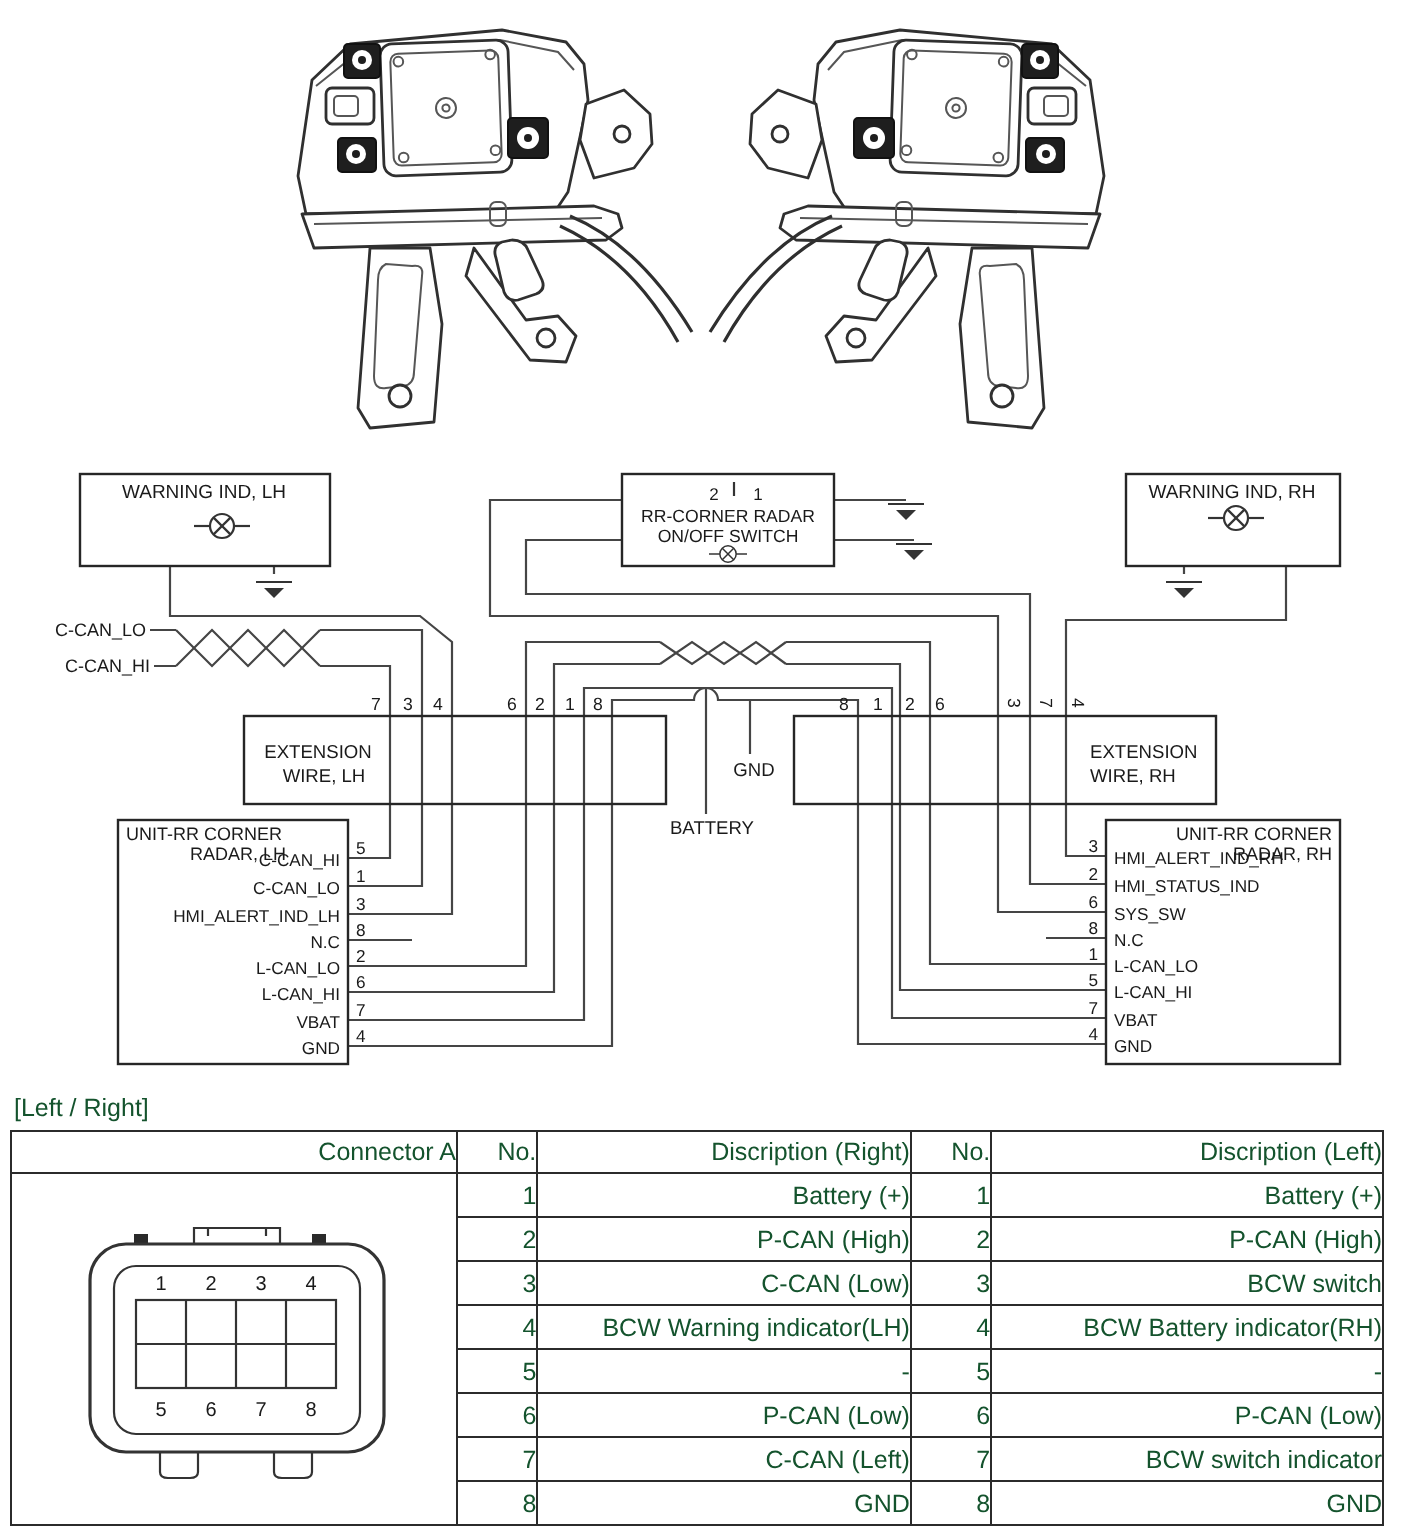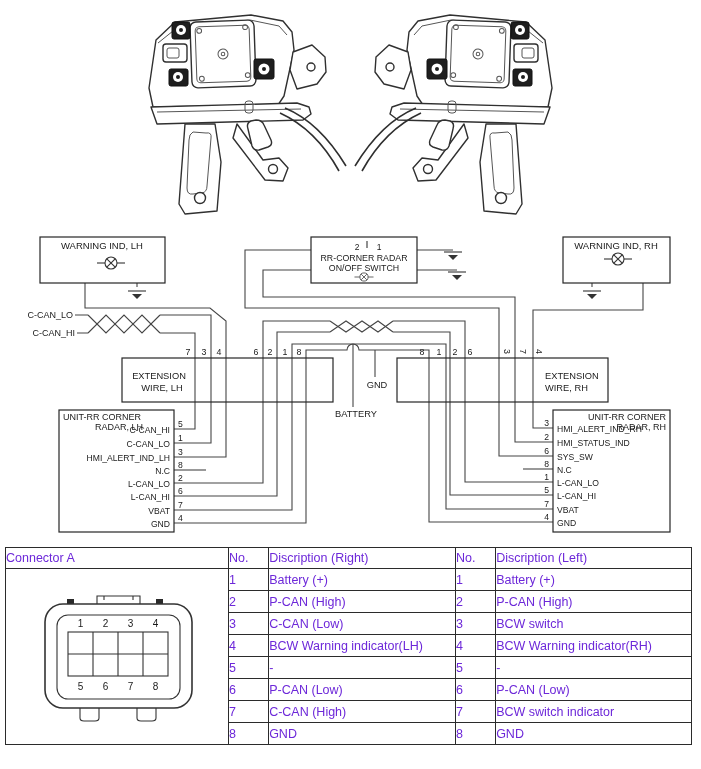--- a/index.html
+++ b/index.html
@@ -1,30 +1,30 @@
 <!DOCTYPE html>
 <html><head>
 <meta charset="utf-8">
 <style>
   html,body{margin:0;padding:0;background:#fff;}
   #page{position:relative;width:701px;height:769px;background:#fff;overflow:hidden;
-        font-family:"Liberation Sans",sans-serif;color:#6d28d9;}
+        font-family:"Liberation Sans",sans-serif;color:#14532d;}
   svg{position:absolute;left:0;top:0;}
   svg text{font-family:"Liberation Sans",sans-serif;fill:#1a1a1a;}
   .wire{fill:none;stroke:#454545;stroke-width:1.1;}
   .boxline{fill:#fff;stroke:#262626;stroke-width:1.2;}
   .mech{fill:#fff;stroke:#303030;stroke-width:1.4;stroke-linejoin:round;}
   .mechthin{fill:none;stroke:#565656;stroke-width:1;}
   .dark{fill:#1e1e1e;stroke:#111;}
   .sym{stroke:#333;stroke-width:1.1;fill:none;}
   #tablewrap{position:absolute;left:5px;top:547px;width:690px;}
   #tablewrap .seclabel{font-size:12.5px;margin:0 0 4px 2px;}
   table.pinout{border-collapse:collapse;width:687px;table-layout:fixed;}
   table.pinout th,table.pinout td{border:1px solid #2b2b2b;font-weight:normal;
-     font-size:12.5px;text-align:left;padding:0;height:21px;background:#fff;}
+     font-size:12.5px;text-align:right;padding:0;height:21px;background:#fff;}
   table.pinout th{height:20px;}
   td.connector-cell{vertical-align:middle;}
 </style>
 </head>
 <body>
 <div id="page">
 
 <svg width="701" height="232" viewBox="0 0 701 232">
   <defs>
     <g id="radar-unit">
@@ -227,20 +227,21 @@
     <text x="549" y="454">6</text>
     <text x="549" y="467">8</text>
     <text x="549" y="480">1</text>
     <text x="549" y="493">5</text>
     <text x="549" y="507">7</text>
     <text x="549" y="520">4</text>
   </g>
 </svg>
 
 <div id="tablewrap">
+  <div class="seclabel">[Left / Right]</div>
   <table class="pinout">
     <colgroup>
       <col style="width:222px">
           <col style="width:40px">
           <col style="width:186px">
       <col style="width:40px">
           <col style="width:195px">
     </colgroup>
     <tbody>
           <tr>
@@ -300,37 +301,37 @@
     <tr>
       <td>3</td>
       <td>C-CAN (Low)</td>
       <td>3</td>
       <td>BCW switch</td>
     </tr>
     <tr>
       <td>4</td>
       <td>BCW Warning indicator(LH)</td>
       <td>4</td>
-      <td>BCW Warning indicator(RH)</td>
+      <td>BCW Battery indicator(RH)</td>
     </tr>
     <tr>
       <td>5</td>
       <td>-</td>
       <td>5</td>
       <td>-</td>
     </tr>
     <tr>
       <td>6</td>
       <td>P-CAN (Low)</td>
       <td>6</td>
       <td>P-CAN (Low)</td>
     </tr>
     <tr>
       <td>7</td>
-      <td>C-CAN (High)</td>
+      <td>C-CAN (Left)</td>
       <td>7</td>
       <td>BCW switch indicator</td>
     </tr>
     <tr>
       <td>8</td>
       <td>GND</td>
       <td>8</td>
       <td>GND</td>
     </tr>
   </tbody>

